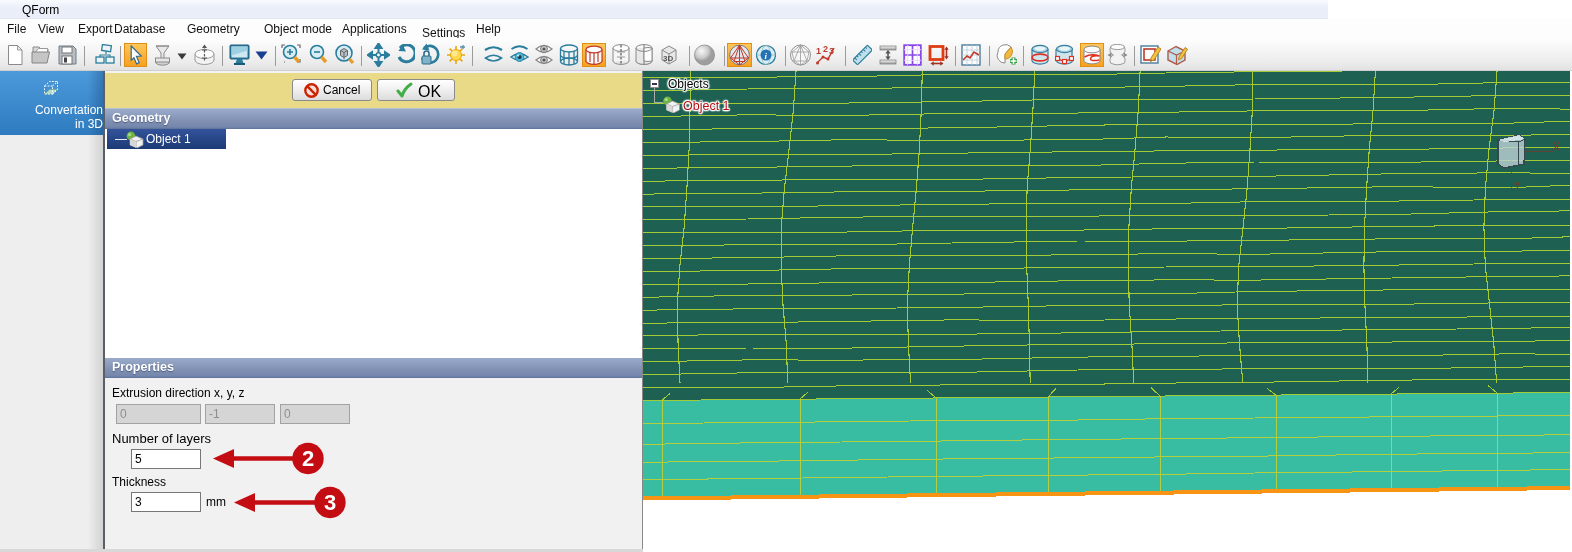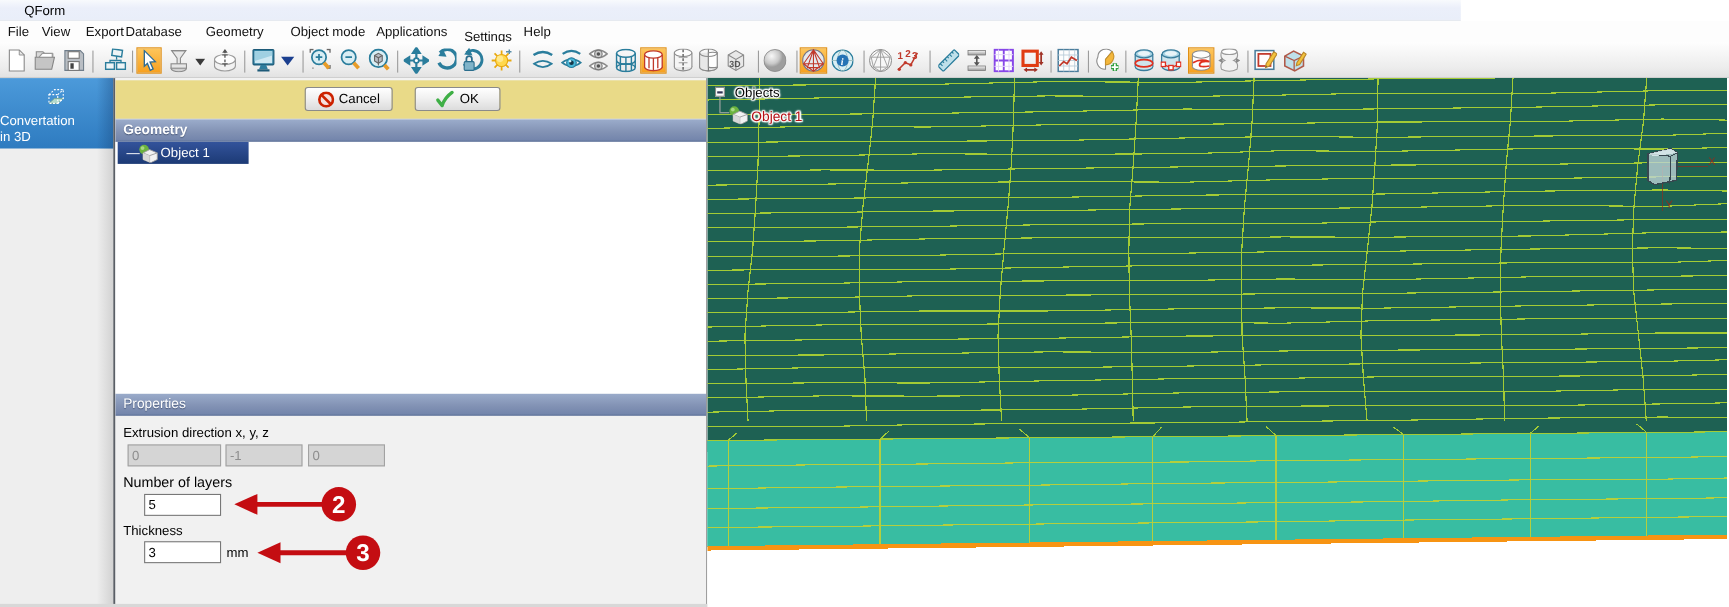--- a/index.html
+++ b/index.html
@@ -336,62 +336,62 @@
   <div class="abs" style="left:88px;top:0;width:15px;height:64px;background:linear-gradient(90deg,rgba(20,60,110,0),rgba(20,60,110,0.35))"></div>
   <svg class="abs" style="left:41px;top:9px" width="20" height="20" viewBox="0 0 20 20">
     <path d="M3.5 14 h8 l5-4.5 h-8z" fill="#bfe2cb" fill-opacity="0.9" stroke="#7aa88a" stroke-width="0.7"></path>
     <g fill="none" stroke="#ffffff" stroke-width="1" stroke-dasharray="1.7 1.4">
       <path d="M3.5 6 h8 v8 h-8z"></path>
       <path d="M3.5 6 l5-4.5 h8 v8 l-5 4.5"></path>
       <path d="M11.5 6 l5-4.5"></path>
       <path d="M11.5 14 l5-4.5"></path>
     </g>
   </svg>
-  <div class="abs" style="left:0;top:32px;width:103px;text-align:left;font-size:12px;line-height:14px;color:#fff">Convertation<br>in 3D</div>
+  <div class="abs" style="left:0;top:32px;width:103px;text-align:right;font-size:12px;line-height:14px;color:#fff">Convertation<br>in 3D</div>
 </div>
 <div class="abs" style="left:103px;top:71px;width:2px;height:481px;background:#5a5f66"></div>
 
 <div class="abs" style="left:105px;top:71px;width:537px;height:481px;background:#f1f1f1">
 
   <div class="abs" style="left:0;top:0;width:537px;height:2px;background:#f2f2f2"></div>
   <div class="abs" style="left:0;top:2px;width:537px;height:35px;background:#e9da88"></div>
 
-  <div class="abs" style="left:172px;top:8px;width:80px;height:22px;background:linear-gradient(#ffffff,#f1f1f1 45%,#dcdcdc);border:1px solid #8a8a8a;border-radius:3px">
+  <div class="abs" style="left:187px;top:8px;width:80px;height:22px;background:linear-gradient(#ffffff,#f1f1f1 45%,#dcdcdc);border:1px solid #8a8a8a;border-radius:3px">
     <svg class="abs" style="left:11px;top:3px" width="15" height="15" viewBox="0 0 15 15">
       <circle cx="7.5" cy="7.5" r="6.2" fill="#f6e0dc" stroke="#cc2200" stroke-width="2.4"></circle>
       <path d="M3.2 3.2 L11.8 11.8" stroke="#cc2200" stroke-width="2.4"></path>
     </svg>
     <span class="abs" style="left:30px;top:3px;font-size:12px;color:#000">Cancel</span>
   </div>
   <div class="abs" style="left:272px;top:8px;width:78px;height:22px;background:linear-gradient(#ffffff,#f1f1f1 45%,#dcdcdc);border:1px solid #8a8a8a;border-radius:3px">
     <svg class="abs" style="left:18px;top:2px" width="17" height="17" viewBox="0 0 17 17">
       <path d="M2 9 l4 5 q2-7 9-12" fill="none" stroke="#3faf46" stroke-width="3" stroke-linecap="round" stroke-linejoin="round"></path>
     </svg>
-    <span class="abs" style="left:40px;top:3px;font-size:12px;color:#000">OK</span>
+    <span class="abs" style="left:40px;top:3px;font-size:16px;color:#000">OK</span>
   </div>
 
   <div class="abs" style="left:0;top:37px;width:537px;height:21px;background:linear-gradient(#9aabca,#8292b4 55%,#7486ac 90%,#5d7198);border-top:1px solid #b4c0d8">
     <span class="abs" style="left:7px;top:2px;font-size:12.5px;font-weight:bold;color:#fff;text-shadow:0 1px 1px #4a5a7a">Geometry</span>
   </div>
 
   <div class="abs" style="left:0;top:58px;width:537px;height:229px;background:#fff">
     <div class="abs" style="left:2px;top:0;width:119px;height:20px;background:linear-gradient(#33539b,#1c3a75)"></div>
     <span class="abs" style="left:10px;top:3px;font-size:12px;color:#fff">—</span>
     <svg class="abs" style="left:20px;top:2px" width="20" height="17" viewBox="0 0 20 17">
       <circle cx="6" cy="5" r="4.4" fill="#6cb33f"></circle>
       <circle cx="4.6" cy="3.6" r="1.7" fill="#a8d884"></circle>
       <path d="M5 8 l6-3 7 3 v6 l-6 3 -7-3z" fill="#f2f2f2" stroke="#999" stroke-width="0.8"></path>
       <path d="M5 8 l6 2.5 7-2.5 M11 10.5 V17" fill="none" stroke="#999" stroke-width="0.8"></path>
       <path d="M5 8 l6 2.5 v6 l-6-2.5z" fill="#d8d8d8"></path>
     </svg>
     <span class="abs" style="left:41px;top:3px;font-size:12px;color:#fff">Object 1</span>
   </div>
 
   <div class="abs" style="left:0;top:287px;width:537px;height:20px;background:linear-gradient(#9aabca,#8292b4 55%,#7486ac 90%,#5d7198)">
-    <span class="abs" style="left:7px;top:2px;font-size:12.5px;font-weight:normal;color:#fff;text-shadow:0 1px 1px #4a5a7a">Properties</span>
+    <span class="abs" style="left:7px;top:2px;font-size:12.5px;font-weight:bold;color:#fff;text-shadow:0 1px 1px #4a5a7a">Properties</span>
   </div>
 
   <span class="abs" style="left:7px;top:315px;font-size:12px;color:#000">Extrusion direction x, y, z</span>
   <div class="abs" style="left:11px;top:333px;width:85px;height:20px;background:#d5d5d5;border:1px solid #a2a2a2;font-size:12px;color:#8e8e8e;padding:2px 0 0 3px">0</div>
   <div class="abs" style="left:100px;top:333px;width:70px;height:20px;background:#d5d5d5;border:1px solid #a2a2a2;font-size:12px;color:#8e8e8e;padding:2px 0 0 3px">-1</div>
   <div class="abs" style="left:175px;top:333px;width:70px;height:20px;background:#d5d5d5;border:1px solid #a2a2a2;font-size:12px;color:#8e8e8e;padding:2px 0 0 3px">0</div>
   <span class="abs" style="left:7px;top:360px;font-size:13px;color:#000">Number of layers</span>
   <div class="abs" style="left:26px;top:378px;width:70px;height:20px;background:#fff;border:1px solid #777;font-size:12px;color:#000;padding:2px 0 0 3px">5</div>
   <span class="abs" style="left:7px;top:404px;font-size:12px;color:#000">Thickness</span>
   <div class="abs" style="left:26px;top:421px;width:70px;height:20px;background:#fff;border:1px solid #777;font-size:12px;color:#000;padding:2px 0 0 3px">3</div>

